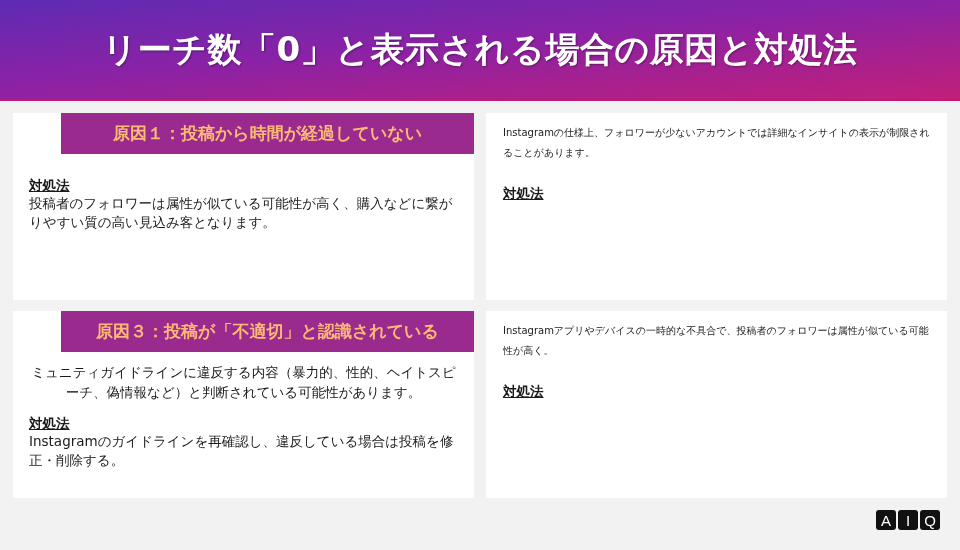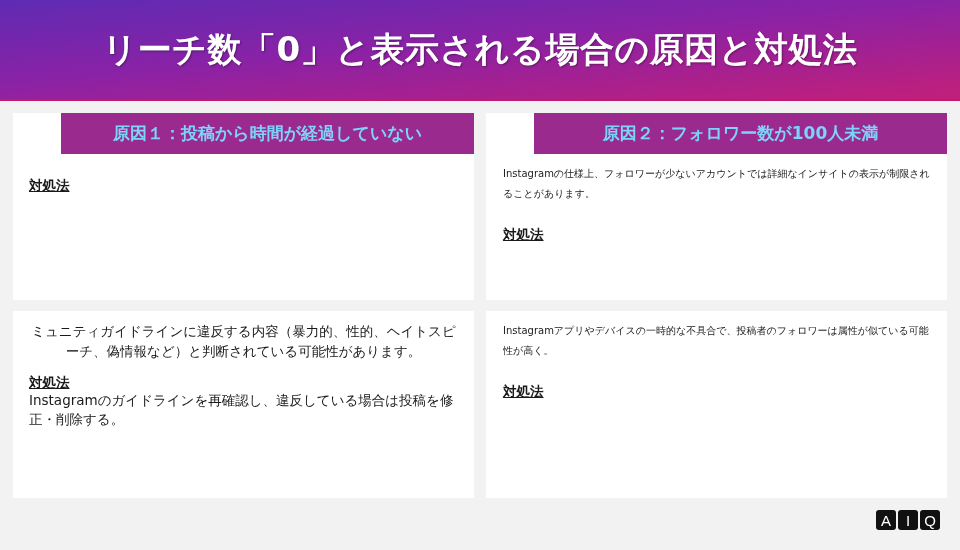--- a/index.html
+++ b/index.html
@@ -18,21 +18,21 @@
   }
   .title-text {
     color: #ffffff; font-weight: bold; font-size: 34px; letter-spacing: 0.5px;
     text-shadow: 1px 1px 2px rgba(0,0,0,0.35);
     white-space: nowrap;
   }
   .card {
     position: absolute; width: 461px; background: #ffffff;
   }
   .card-header {
-    height: 41px; background: #9b2a8e; color: #7dd3fc;
+    height: 41px; background: #9b2a8e; color: #fdba74;
     font-weight: bold; font-size: 17px;
     display: flex; align-items: center; justify-content: center;
     white-space: nowrap;
     margin-left: 48px;
   }
   .card-body { padding: 10px 16px 0 16px; }
   .card-desc { font-size: 14.5px; line-height: 21px; }
   .card-desc.gap { margin-bottom: 21px; }
   .card-desc.gap-small { margin-bottom: 8px; text-align: center; }
   .remedy-label {
@@ -60,32 +60,33 @@
 <body>
 
 <div class="title-bar">
   <h1 class="title-text">リーチ数「0」と表示される場合の原因と対処法</h1>
 </div>
 
 <section class="card c1">
   <div class="card-header">原因１：投稿から時間が経過していない</div>
   <div class="card-body">
     <div class="remedy-label">対処法</div>
+    <p class="remedy-text">投稿者のフォロワーは属性が似ている可能性が高く、購入などに繋がりやすい質の高い見込み客となります。</p>
   </div>
 </section>
 
 <section class="card c2">
-  <div class="card-header">原因２：フォロワー数が100人未満</div>
   <div class="card-body">
     <p class="card-desc gap">Instagramの仕様上、フォロワーが少ないアカウントでは詳細なインサイトの表示が制限されることがあります。</p>
     <div class="remedy-label">対処法</div>
   </div>
 </section>
 
 <section class="card c3">
+  <div class="card-header">原因３：投稿が「不適切」と認識されている</div>
   <div class="card-body">
     <p class="card-desc gap-small">ミュニティガイドラインに違反する内容（暴力的、性的、ヘイトスピーチ、偽情報など）と判断されている可能性があります。</p>
     <div class="remedy-label">対処法</div>
     <p class="remedy-text">Instagramのガイドラインを再確認し、違反している場合は投稿を修正・削除する。</p>
   </div>
 </section>
 
 <section class="card c4">
   <div class="card-body">
     <p class="card-desc gap">Instagramアプリやデバイスの一時的な不具合で、投稿者のフォロワーは属性が似ている可能性が高く。</p>

